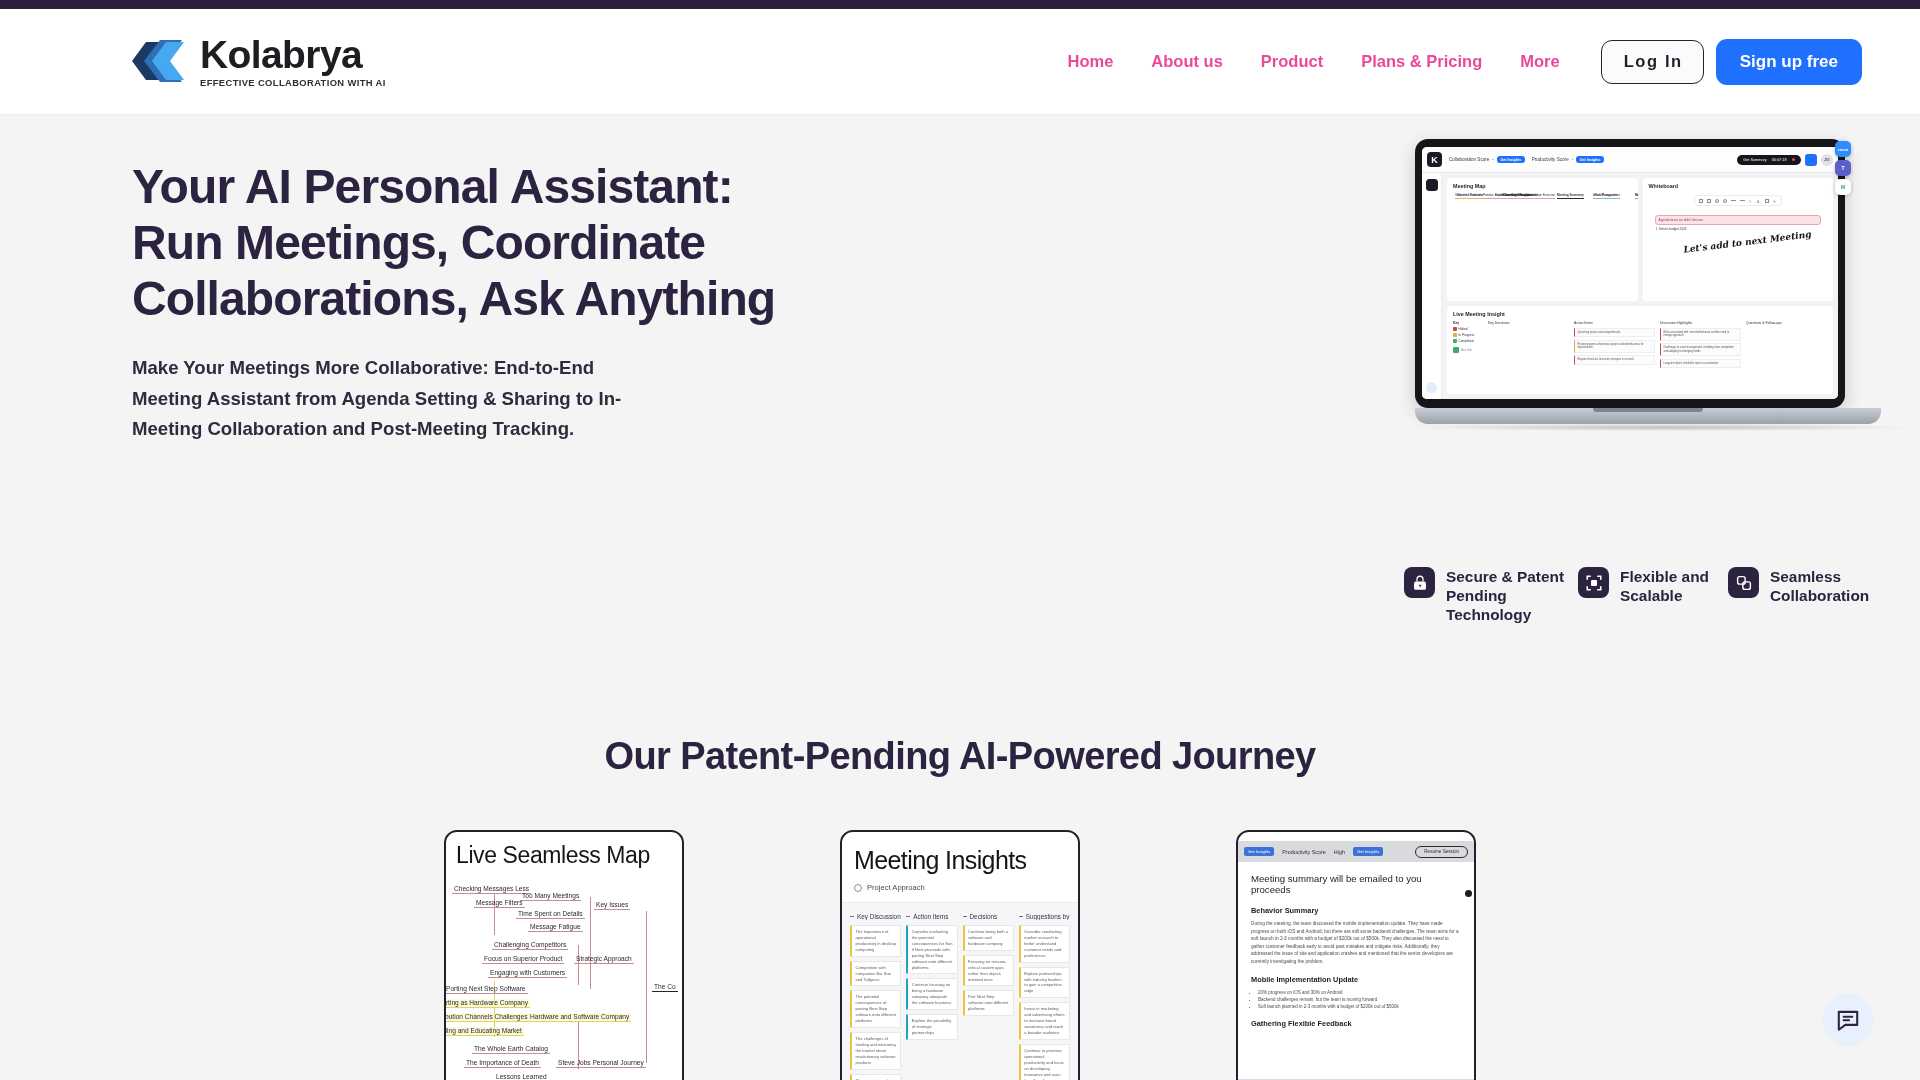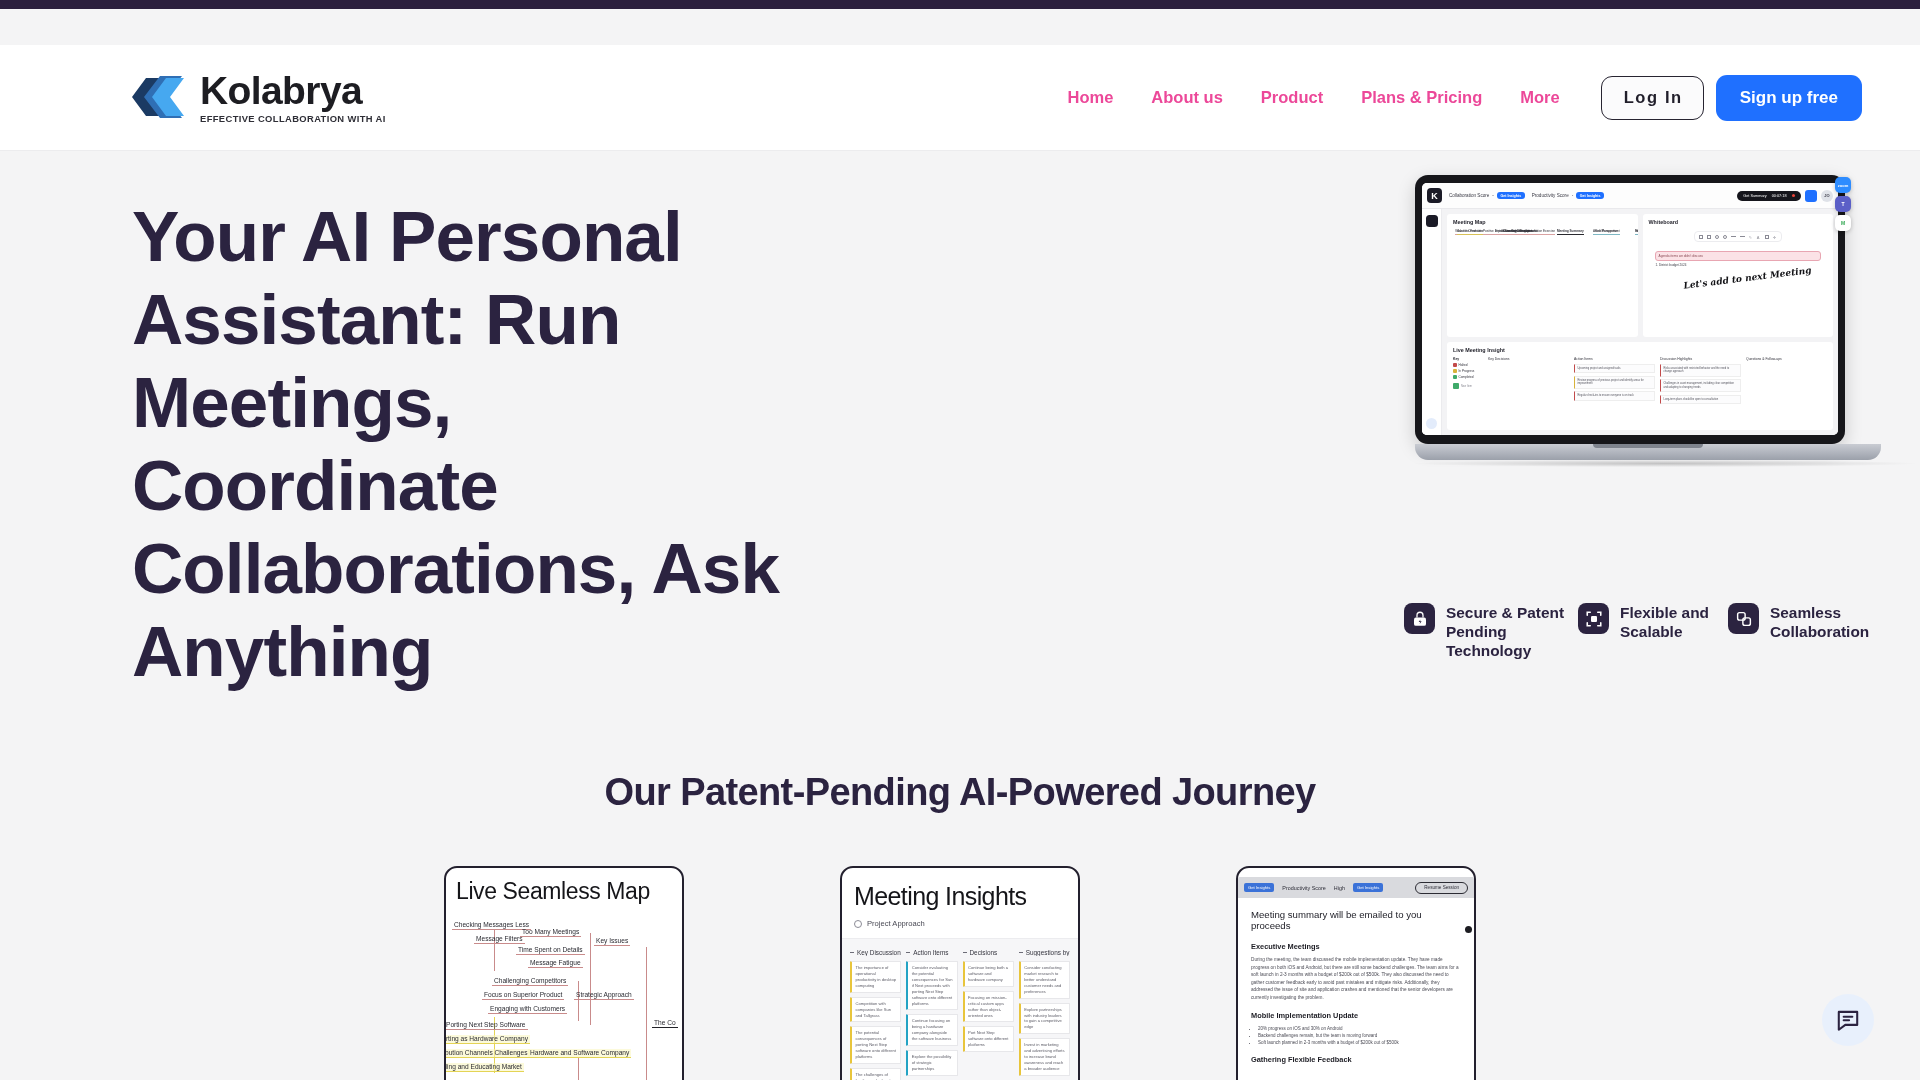--- a/index.html
+++ b/index.html
@@ -16,21 +16,20 @@
 
   
   .header {
     height: 106px;
     background: #ffffff;
     display: flex;
     align-items: center;
     padding: 0 58px 0 130px;
     border-bottom: 1px solid #ececee;
     position: relative;
-    margin-top: 36px;
   }
   .logo-wrap { display: flex; align-items: center; gap: 12px; }
   .logo-mark { width: 58px; height: 50px; flex: none; }
   .logo-text-block { display: flex; flex-direction: column; justify-content: center; }
   .logo-word {
     font-size: 39px;
     font-weight: 700;
     letter-spacing: -0.6px;
     color: #1d1d22;
     line-height: 1.02;
@@ -79,21 +78,21 @@
     font-family: inherit;
   }
 
   
   .hero {
     position: relative;
     height: 560px;
     padding: 44px 0 0 132px;
   }
   .hero-title {
-    font-size: 71px;
+    font-size: 48px;
     line-height: 1.17;
     font-weight: 700;
     letter-spacing: -0.9px;
     color: #2b2340;
     max-width: 680px;
   }
   .hero-sub {
     margin-top: 26px;
     font-size: 18.6px;
     line-height: 1.62;
@@ -363,20 +362,21 @@
     <a class="nav-link">Product</a>
     <a class="nav-link">Plans &amp; Pricing</a>
     <a class="nav-link">More</a>
     <button class="btn-login">Log In</button>
     <button class="btn-signup">Sign up free</button>
   </nav>
 </div>
 
 <section class="hero">
   <h1 class="hero-title">Your AI Personal Assistant: Run Meetings, Coordinate Collaborations, Ask Anything</h1>
+  <p class="hero-sub">Make Your Meetings More Collaborative: End-to-End Meeting Assistant from Agenda Setting &amp; Sharing to In-Meeting Collaboration and Post-Meeting Tracking.</p>
 
   <div class="device-area">
     <div class="laptop">
 
       <div class="float-apps">
         <div class="fa zoom" style="font-size:4px">zoom</div>
         <div class="fa teams">T</div>
         <div class="fa meet">M</div>
       </div>
 
@@ -649,21 +649,21 @@
         <div class="c3-top">
           <span class="c3-pill">Get Insights</span>
           <span>Productivity Score</span>
           <span>High</span>
           <span class="c3-pill">Get Insights</span>
           <span class="c3-resume">Resume Session</span>
         </div>
         <div class="c3-doc">
           <div class="c3-dot"></div>
           <div class="c3-h1">Meeting summary will be emailed to you proceeds</div>
-          <div class="c3-h2">Executive Meetings</div>
+          <div class="c3-h2">Behavior Summary</div>
           <div class="c3-p">During the meeting, the team discussed the mobile implementation update. They have made progress on both iOS and Android, but there are still some backend challenges. The team aims for a soft launch in 2-3 months with a budget of $200k out of $500k. They also discussed the need to gather customer feedback early to avoid past mistakes and mitigate risks. Additionally, they addressed the issue of site and application crashes and mentioned that the senior developers are currently investigating the problem.</div>
           <div class="c3-h2">Mobile Implementation Update</div>
           <ul style="margin:0">
             <li class="c3-li">20% progress on iOS and 30% on Android</li>
             <li class="c3-li">Backend challenges remain, but the team is moving forward</li>
             <li class="c3-li">Soft launch planned in 2-3 months with a budget of $200k out of $500k</li>
           </ul>
           <div class="c3-h2">Gathering Flexible Feedback</div>
           <div class="c3-foot">
             

